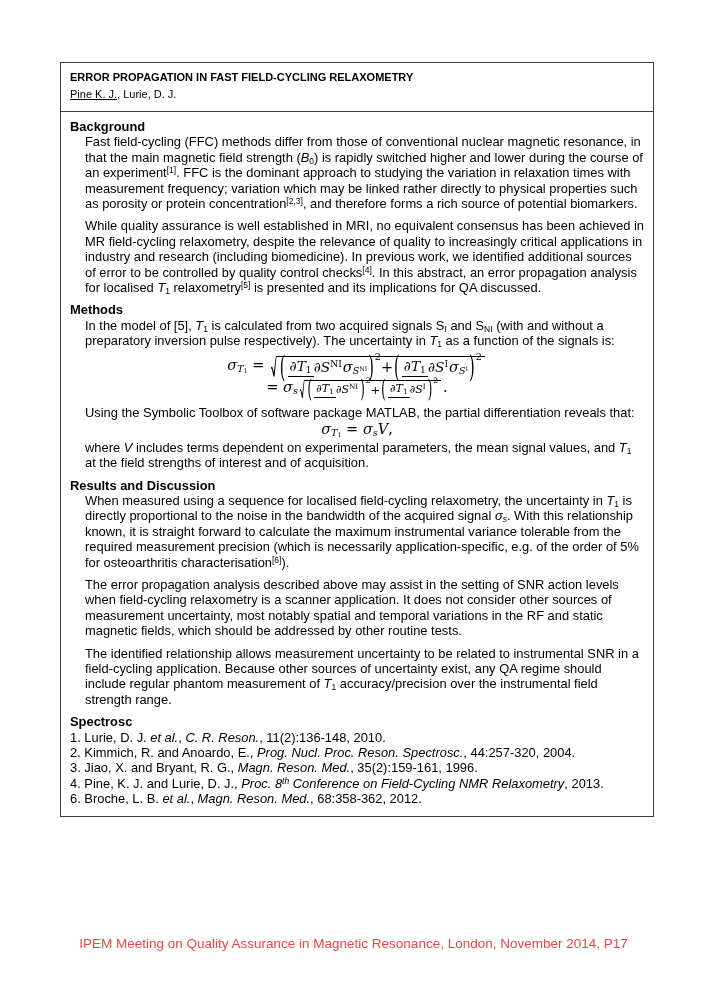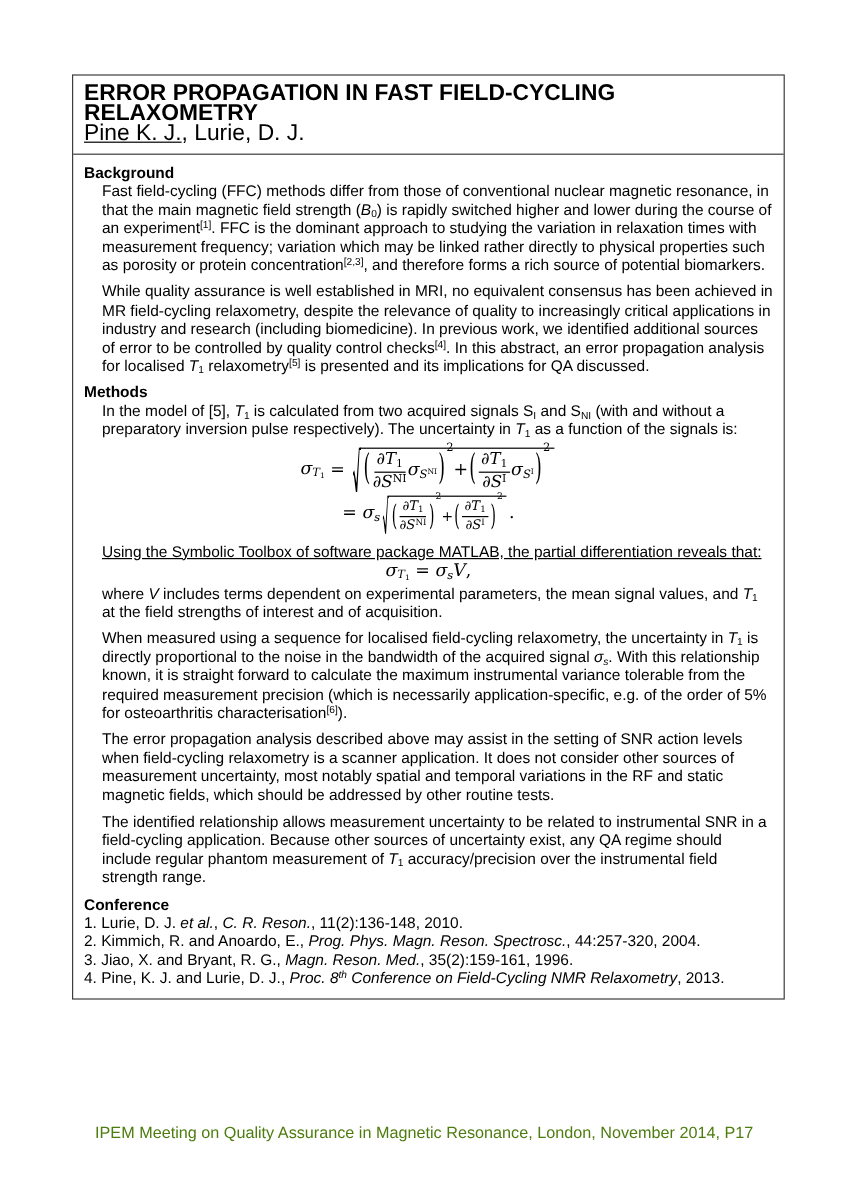--- a/index.html
+++ b/index.html
@@ -1,44 +1,44 @@
 <!DOCTYPE html>
 <html><head>
 <meta charset="utf-8">
 <style>
   html,body{margin:0;padding:0;background:#ffffff;}
   .page{position:relative;width:707px;height:1000px;background:#fff;
         font-family:"Liberation Sans","DejaVu Sans",sans-serif;color:#000;overflow:hidden;}
   .doc-box{position:absolute;left:60px;top:62px;width:592px;border:1px solid #3d3d3d;background:#fff;}
-  .doc-header{padding:6px 9px 8px 9px;border-bottom:1px solid #3d3d3d;font-size:19px;line-height:17px;}
+  .doc-header{padding:6px 9px 8px 9px;border-bottom:1px solid #3d3d3d;font-size:11px;line-height:17px;}
   .title{font-weight:bold;letter-spacing:0;}
   .underlined{text-decoration:underline;}
   .email-line{margin-top:16px;}
   .doc-body{padding:7px 9px 9px 9px;font-size:12.9px;line-height:15.4px;}
   .sec-h{font-weight:bold;margin:0;}
   .para{margin:0 0 7px 15px;}
   .ref-line{margin:0;}
   sub{font-size:.66em;vertical-align:-0.22em;line-height:0;}
   sup{font-size:.66em;vertical-align:.5em;line-height:0;}
   .it{font-style:italic;}
   .eq{font-family:"DejaVu Serif","Liberation Serif",serif;font-size:14.5px;text-align:center;margin:5px 0 7px 0;}
   .eq-line{margin:3px 0;}
-  .frac{display:inline-flex;flex-direction:column;align-items:center;vertical-align:middle;
+  .frac{display:inline-flex;flex-direction:row;align-items:center;vertical-align:middle;
         font-size:.95em;line-height:1.15;margin:0 1px;text-align:center;}
   .frac .num{border-bottom:1px solid #000;padding:0 2px 1px 2px;display:block;}
   .frac .den{padding-top:1px;display:block;}
   .sqrt{display:inline-flex;align-items:stretch;vertical-align:middle;margin:0 2px;}
   .rad{width:.48em;background:#000;margin-right:-1px;align-self:stretch;
        clip-path:polygon(100% 0%,100% 6%,81% 6%,52% 100%,37% 100%,11% 60%,2% 65%,0% 57%,17% 51%,43% 79%,73% 0%);}
   .sqb{border-top:1.3px solid #000;padding:2px 3px 0 2px;display:inline-flex;align-items:center;}
   .pgrp{display:inline-flex;align-items:center;}
   .pgrp>sup{align-self:flex-start;margin-top:-2px;}
   .pc{display:inline-flex;align-items:center;}
   .bp{transform:scaleY(2.05);display:inline-block;margin:0 1px;}
-  .footer{position:absolute;left:0;right:0;top:936px;text-align:center;font-size:13.5px;color:#4d7c0f;}
+  .footer{position:absolute;left:0;right:0;top:936px;text-align:center;font-size:13.5px;color:#ef4444;}
 </style>
 </head>
 <body>
 
 <div class="page">
   <div class="doc-box">
 
     <div class="doc-header">
       <div class="title">ERROR PROPAGATION IN FAST FIELD-CYCLING RELAXOMETRY</div>
       <div><span class="underlined">Pine K. J.</span><span>, Lurie, D. J.</span></div>
@@ -97,34 +97,36 @@
                       <span class="frac">
                         <span class="num"><span><span class="it">∂T</span><sub>1</sub></span></span>
                         <span class="den"><span><span class="it">∂S</span><sup>I</sup></span></span>
                       </span>
                     </span>
                     <span class="bp">)</span>
                     <sup>2</sup>
                   </span></span>
               </span></span>.</div>
       </div>
-      <div class="para" style="margin-bottom:0;text-decoration:underline;">Using the Symbolic Toolbox of software package MATLAB, the partial differentiation reveals that:</div>
+      <div class="para" style="margin-bottom:0;">Using the Symbolic Toolbox of software package MATLAB, the partial differentiation reveals that:</div>
       <div class="eq" style="margin:2px 0;"><span><span class="it">σ</span><sub><span><span class="it">T</span><sub>1</sub></span></sub></span> = <span><span class="it">σ</span><sub><span><span class="it">s</span></span></sub></span><span><span class="it">V</span></span>,</div>
       <div class="para">where <span><span class="it">V</span></span> includes terms dependent on experimental parameters, the mean signal values, and <span><span class="it">T</span><sub>1</sub></span> at the field strengths of interest and of acquisition.</div>
 
+      <div class="sec-h">Results and Discussion</div>
       <div class="para">When measured using a sequence for localised field-cycling relaxometry, the uncertainty in <span><span class="it">T</span><sub>1</sub></span> is directly proportional to the noise in the bandwidth of the acquired signal <span><span class="it">σ</span><sub><span><span class="it">s</span></span></sub></span>. With this relationship known, it is straight forward to calculate the maximum instrumental variance tolerable from the required measurement precision (which is necessarily application-specific, e.g. of the order of 5% for osteoarthritis characterisation<span><sup>[6]</sup></span>).</div>
       <div class="para">The error propagation analysis described above may assist in the setting of SNR action levels when field-cycling relaxometry is a scanner application. It does not consider other sources of measurement uncertainty, most notably spatial and temporal variations in the RF and static magnetic fields, which should be addressed by other routine tests.</div>
 
       <div class="para">The identified relationship allows measurement uncertainty to be related to instrumental SNR in a field-cycling application. Because other sources of uncertainty exist, any QA regime should include regular phantom measurement of <span><span class="it">T</span><sub>1</sub></span> accuracy/precision over the instrumental field strength range.</div>
 
-      <div class="sec-h">Conference</div>
+      <div class="sec-h">Spectrosc</div>
       <div>
           <div class="ref-line">1. Lurie, D. J. <span><span class="it">et al.</span></span>, <span><span class="it">C. R. Reson.</span></span>, 11(2):136-148, 2010.</div>
-          <div class="ref-line">2. Kimmich, R. and Anoardo, E., <span><span class="it">Prog. Phys. Magn. Reson. Spectrosc.</span></span>, 44:257-320, 2004.</div>
+          <div class="ref-line">2. Kimmich, R. and Anoardo, E., <span><span class="it">Prog. Nucl. Proc. Reson. Spectrosc.</span></span>, 44:257-320, 2004.</div>
           <div class="ref-line">3. Jiao, X. and Bryant, R. G., <span><span class="it">Magn. Reson. Med.</span></span>, 35(2):159-161, 1996.</div>
           <div class="ref-line">4. Pine, K. J. and Lurie, D. J., <span><span class="it">Proc. 8</span></span><span><sup><span><span class="it">th</span></span></sup></span><span><span class="it"> Conference on Field-Cycling NMR Relaxometry</span></span>, 2013.</div>
+          <div class="ref-line">6. Broche, L. B. <span><span class="it">et al.</span></span>, <span><span class="it">Magn. Reson. Med.</span></span>, 68:358-362, 2012.</div>
         </div>
 
     </div>
   </div>
 
   <div class="footer">IPEM Meeting on Quality Assurance in Magnetic Resonance, London, November 2014, P17</div>
 </div>
 
 </body></html>

